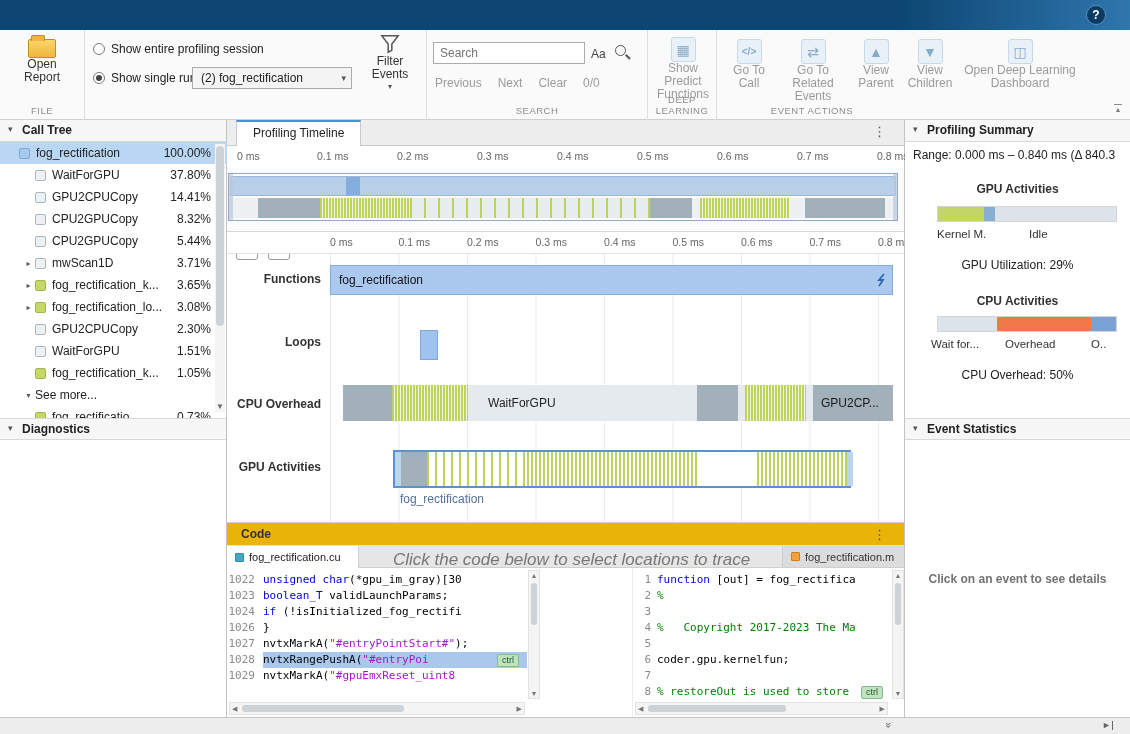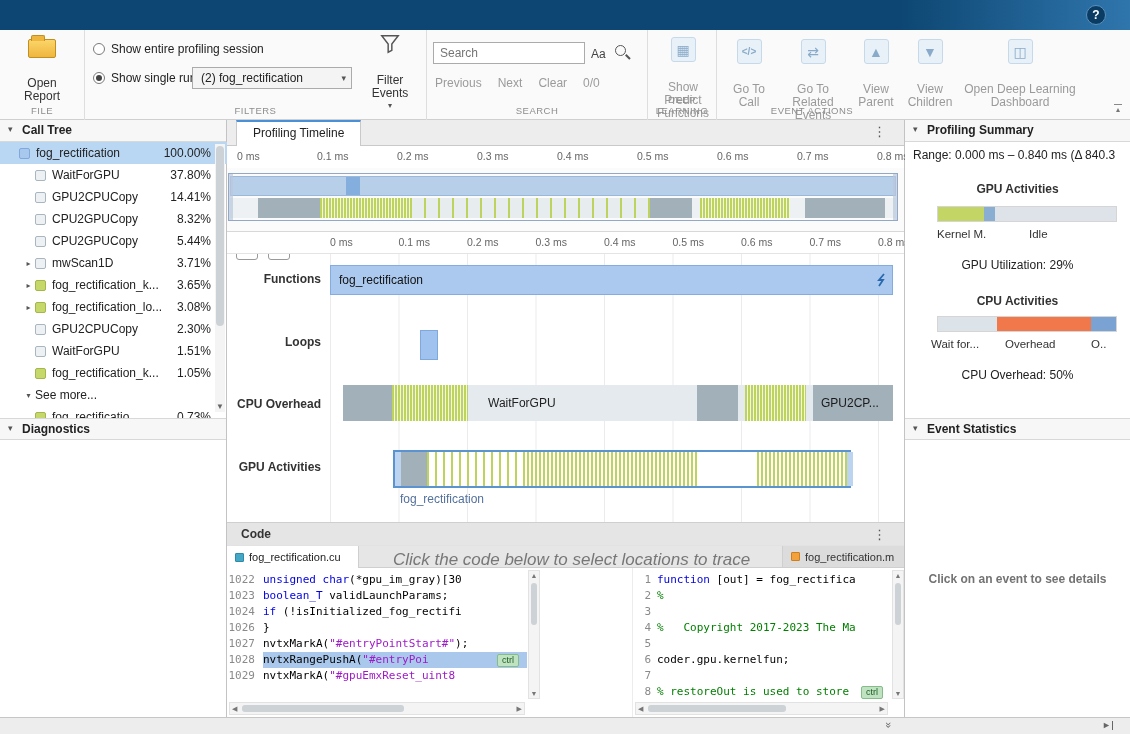--- a/index.html
+++ b/index.html
@@ -18,21 +18,21 @@
   #toolbar{position:absolute;left:0;top:30px;width:1130px;height:90px;background:#fafafa;border-bottom:1px solid #cfcfcf;}
   .tb-sec{position:absolute;top:0;height:90px;border-right:1px solid #dedede;}
   #sec-file{left:0;width:85px;}
   #sec-filters{left:85px;width:342px;}
   #sec-search{left:427px;width:221px;}
   #sec-deep{left:648px;width:69px;}
   #sec-events{left:717px;width:413px;border-right:none;}
   .sec-label{position:absolute;bottom:4px;left:0;right:0;text-align:center;font-size:9.5px;color:#8d8d8d;letter-spacing:.5px;}
   #sec-events .sec-label{left:30px;right:auto;width:130px;}
   .tool-btn{display:flex;flex-direction:column;align-items:center;font-size:12px;color:#333;cursor:default;}
-  .tool-btn .tb-label{margin-top:19px;text-align:center;line-height:13px;white-space:normal;}
+  .tool-btn .tb-label{margin-top:0;text-align:center;line-height:13px;white-space:normal;}
   .tool-btn.disabled,.tool-btn.disabled .tb-label{color:#9a9a9a;}
   .folder-icon{width:28px;height:19px;background:linear-gradient(#fbd56a,#efb63e);border:1px solid #c08f1f;border-radius:2px;position:relative;margin-top:7px;}
   .folder-icon::before{content:'';position:absolute;top:-5px;left:2px;width:12px;height:5px;background:#efb63e;border:1px solid #c08f1f;border-bottom:none;border-radius:2px 2px 0 0;}
   .radio-row{position:absolute;display:flex;align-items:center;gap:6px;font-size:12px;color:#222;}
   .radio{width:12px;height:12px;border:1px solid #7a7a7a;border-radius:50%;background:#fff;display:inline-block;flex:none;}
   .radio.checked::after{content:'';display:block;width:6px;height:6px;border-radius:50%;background:#444;margin:2px;}
   .dropdown{position:absolute;height:22px;border:1px solid #ababab;background:#f4f4f4;font-size:12px;line-height:20px;padding:0 18px 0 8px;color:#222;}
   .dd-caret{position:absolute;right:5px;top:0;font-size:9px;color:#555;line-height:20px;}
   .mag-icon{position:absolute;width:11px;height:11px;border:1.6px solid #555;border-radius:50%;}
   .mag-icon::after{content:'';position:absolute;left:9px;top:10px;width:6px;height:1.6px;background:#555;transform:rotate(45deg);}
@@ -106,21 +106,21 @@
   #gpu-bar{position:absolute;left:65px;top:0;width:458px;height:38px;border:2px solid #5b93d1;background:#fff;display:flex;}
   .gseg{height:100%;flex:none;}
   .ghandle{width:6px;background:#bcd4ef;}
   .ggray{background:#a2b0ba;}
   .gsparse{background:repeating-linear-gradient(90deg,#bed25e 0 2px,#fff 2px 8px);}
   .gdense{background:repeating-linear-gradient(90deg,#bed25e 0 2px,#fff 2px 4px);}
   .gwhite{background:#fff;}
   #gpu-label{position:absolute;left:173px;top:372px;font-size:12px;color:#53719c;}
 
   
-  #code-header{position:absolute;left:0;top:402px;right:0;height:24px;background:#e5e5e5;border-top:1px solid #cfcfcf;border-bottom:1px solid #e2e2e2;}
+  #code-header{position:absolute;left:0;top:402px;right:0;height:24px;background:#eab308;border-top:1px solid #cfcfcf;border-bottom:1px solid #e2e2e2;}
   #code-header .ph-title2{position:absolute;left:14px;top:4px;font-size:12px;font-weight:bold;color:#333;}
   #code-header .menu-dots{right:18px;top:4px;}
   #code-tabs{position:absolute;left:0;top:426px;right:0;height:22px;background:#e6e6e6;border-bottom:1px solid #cfcfcf;}
   #cu-tab{position:absolute;left:0;top:0;width:132px;height:22px;background:#fff;border-right:1px solid #cfcfcf;
     display:flex;align-items:center;gap:5px;padding-left:8px;font-size:11px;color:#222;}
   #m-tab{position:absolute;right:0;top:0;width:122px;height:21px;background:#dcdcdc;border-left:1px solid #cfcfcf;
     display:flex;align-items:center;gap:5px;padding-left:8px;font-size:11px;color:#333;}
   .file-icon{width:9px;height:9px;border-radius:1px;flex:none;}
   .file-icon.cu{background:#45a7c6;border:1px solid #2f8aa8;}
   .file-icon.m{background:#f2a13c;border:1px solid #cd7f1e;}
@@ -197,21 +197,20 @@
       <span>(2) fog_rectification</span>
       <span class="dd-caret">▾</span>
     </div>
     <div class="tool-btn" style="position:absolute;left:272px;top:3px;width:66px">
       <svg width="22" height="22" viewBox="0 0 24 24">
           <path d="M3 3h18l-7 9v7l-4 2v-9z" fill="none" stroke="#555" stroke-width="1.6"></path>
         </svg>
       <span class="tb-label">Filter Events</span>
       <span style="font-size:8px;color:#555;margin-top:1px">▾</span>
     </div>
-    <span class="sec-label">FILTERS</span>
   </div>
 
   <div class="tb-sec" id="sec-search">
     <input id="search-input" style="left: 6px; top: 12px; width: 152px; height: 22px;" placeholder="Search">
     <span style="position:absolute;left:164px;top:17px;font-size:12px;color:#444">Aa</span>
     <span class="mag-icon" style="left:188px;top:15px"></span>
     <div class="search-actions">
       <span>Previous</span>
       <span>Next</span>
       <span>Clear</span>

